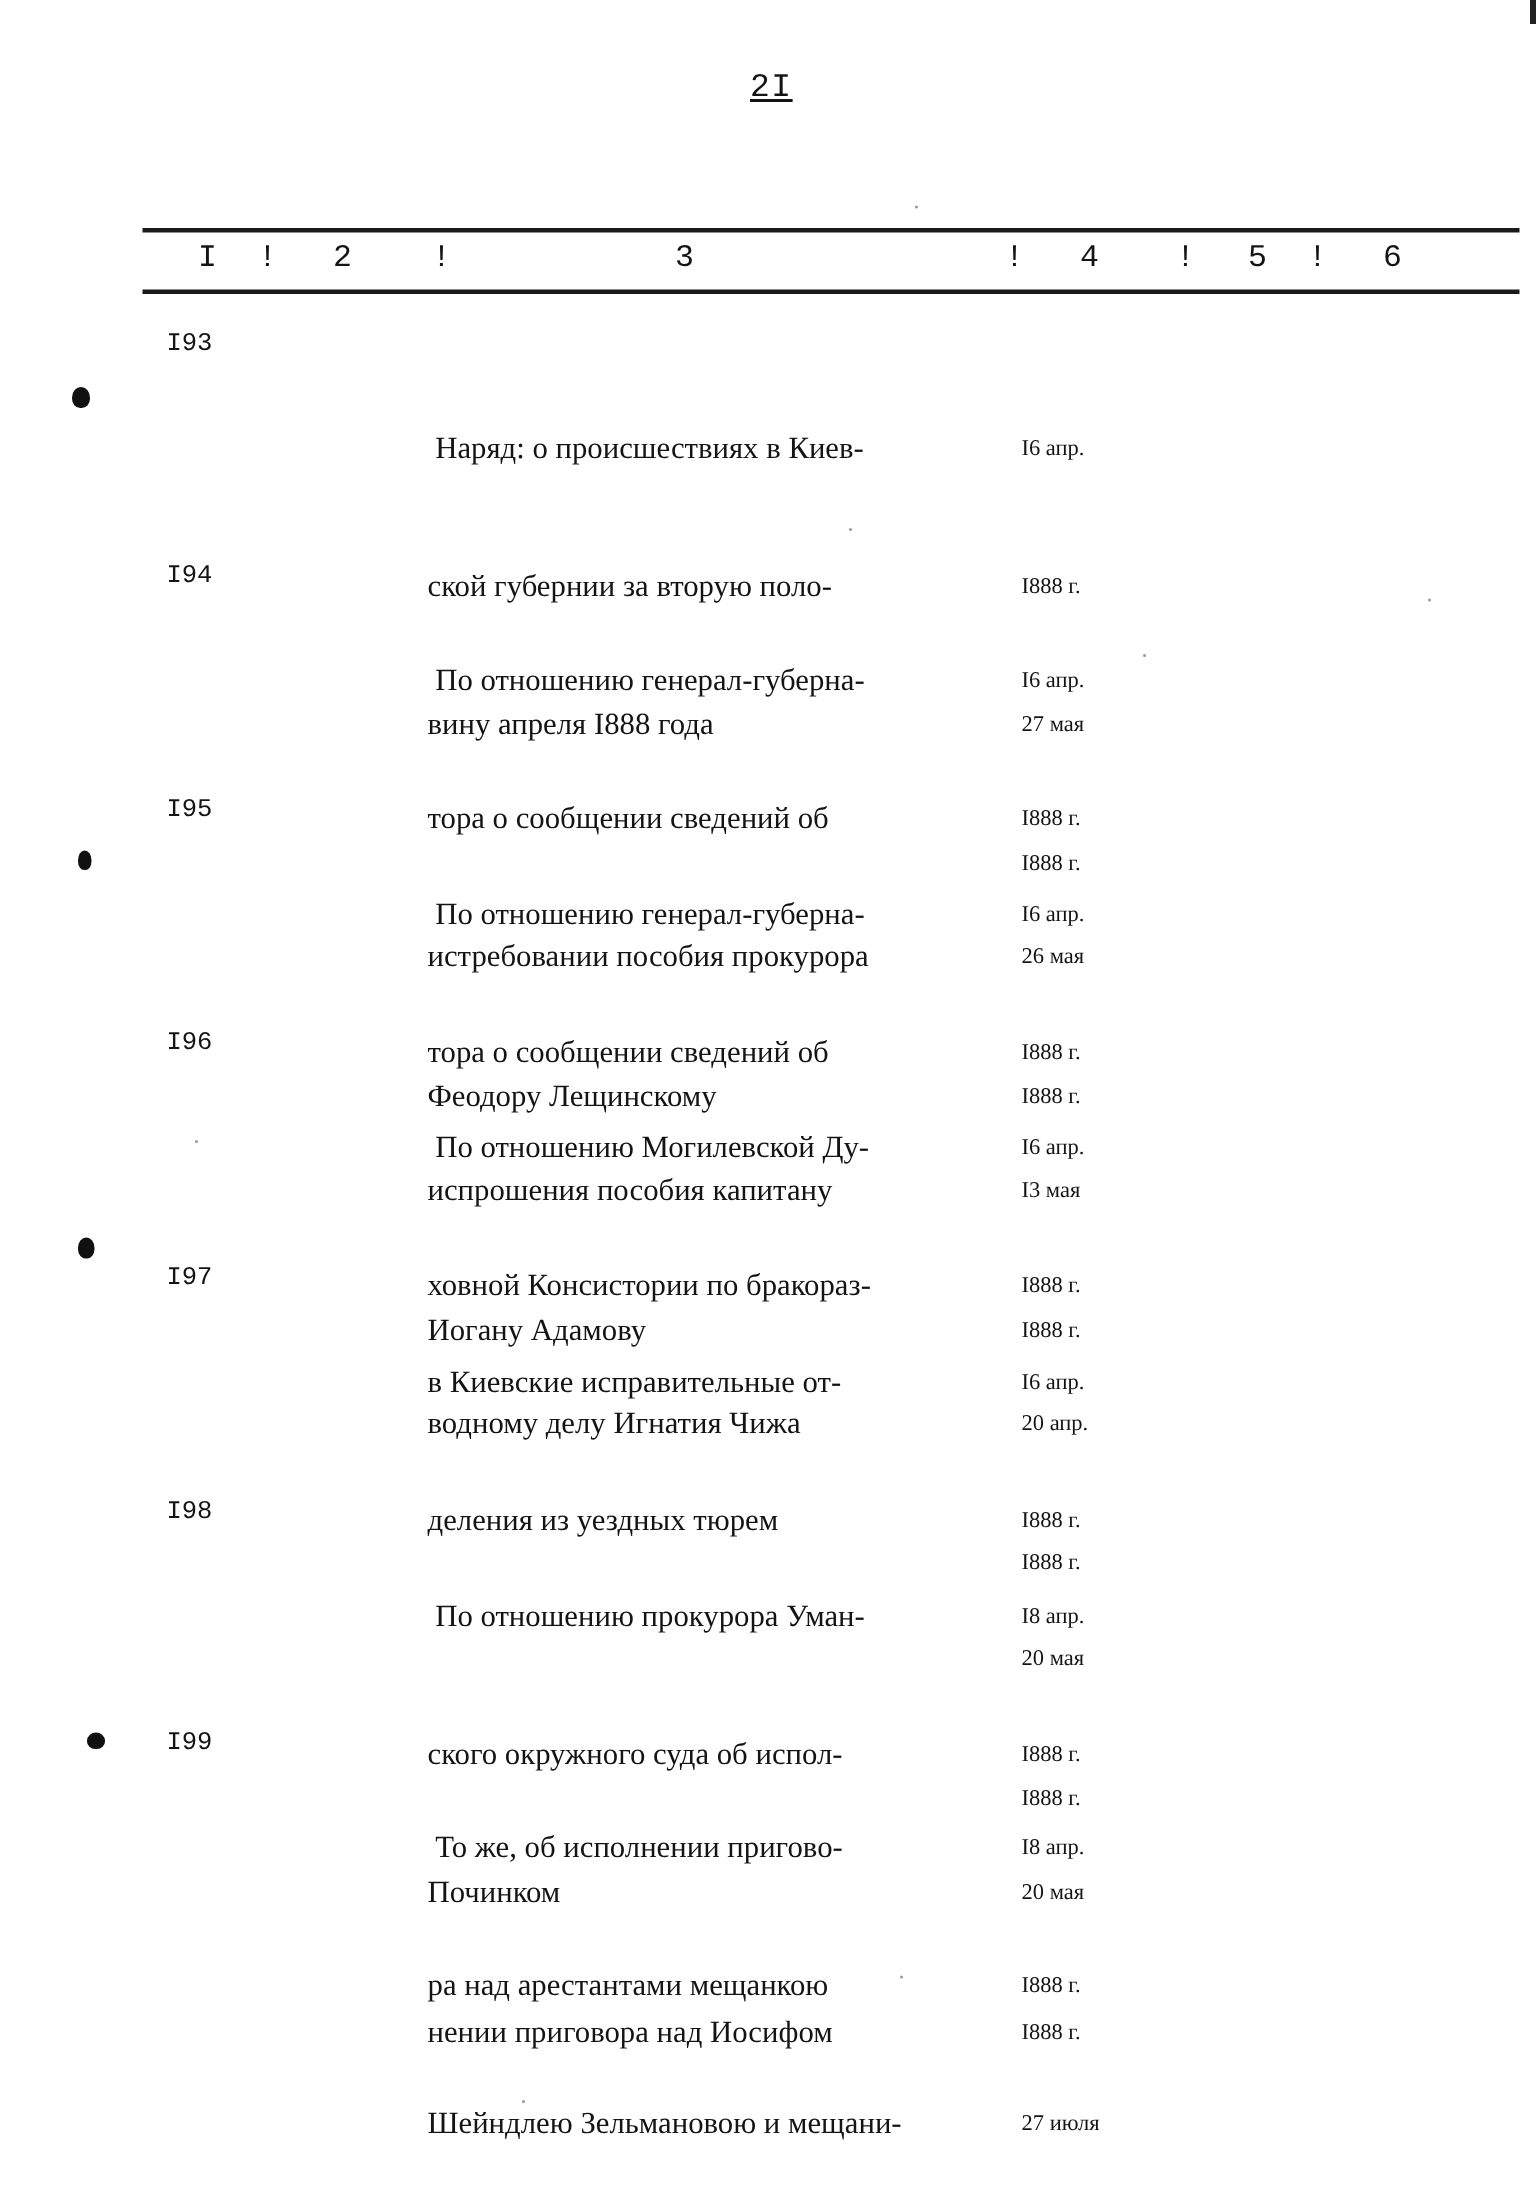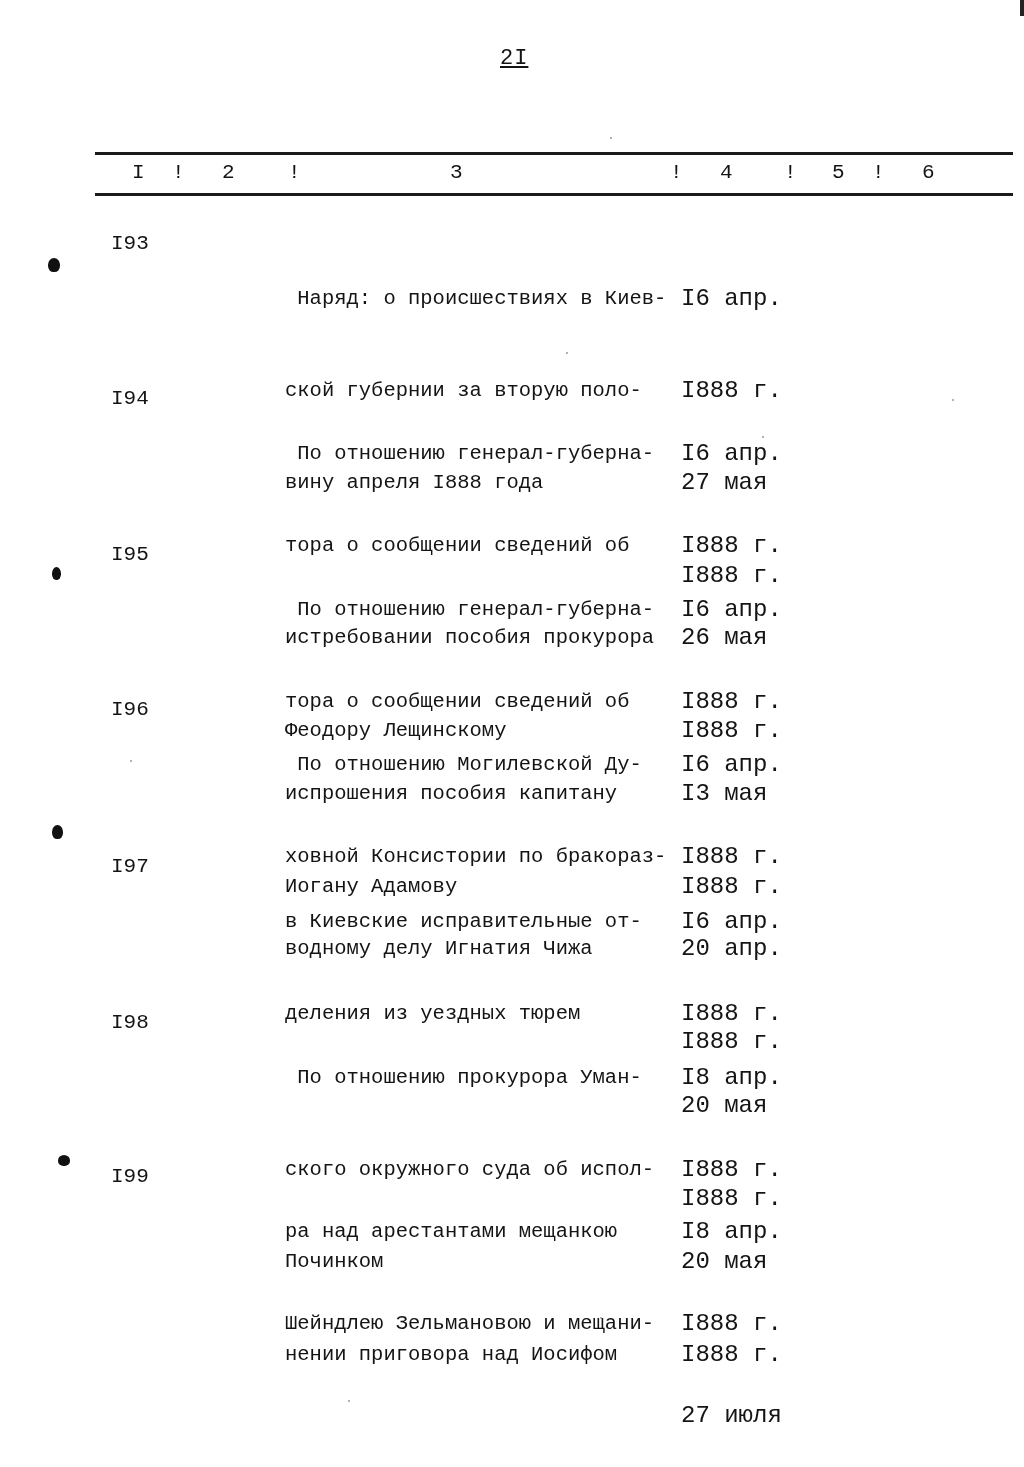--- a/index.html
+++ b/index.html
@@ -40,40 +40,39 @@
     .entry {
       position: absolute;
       left: 0;
       width: 1024px;
       height: 160px;
     }
     .entry-num {
       position: absolute;
       left: 111px;
       top: 0;
-      font-size: 21px;
-      margin-top: 12px;
+      font-size: 17px;
     }
     .entry-desc {
       position: absolute;
       left: 285px;
       top: 0;
       font-size: 20.5px;
       line-height: 30.8px;
       white-space: pre;
     }
     .entry-dates {
       position: absolute;
       left: 681px;
       top: 0;
-      font-size: 24px;
+      font-size: 15px;
       line-height: 30.8px;
       white-space: pre;
     }
-    .line { display: block; }
+    .line { display: block; font-family: Liberation Serif, serif; }
     .hole {
       position: absolute;
       width: 12px;
       height: 14px;
       border-radius: 50% 50% 45% 45%;
       background: #111;
     }
     .speck {
       position: absolute;
       width: 2px;
@@ -206,20 +205,21 @@
       <span class="line">I8 апр.</span>
       <span class="line">I888 г.</span>
       <span class="line">20 мая</span>
       <span class="line">I888 г.</span>
     </div>
   </div>
 
   <div class="entry" style="top:1153px">
     <div class="entry-num">I99</div>
     <div class="entry-desc" style="top:2px">
+      <span class="line"> То же, об исполнении пригово-</span>
       <span class="line">ра над арестантами мещанкою</span>
       <span class="line">Шейндлею Зельмановою и мещани-</span>
       
     </div>
     <div class="entry-dates" style="top:2px">
       <span class="line">I8 апр.</span>
       <span class="line">I888 г.</span>
       <span class="line">27 июля</span>
       
     </div>

